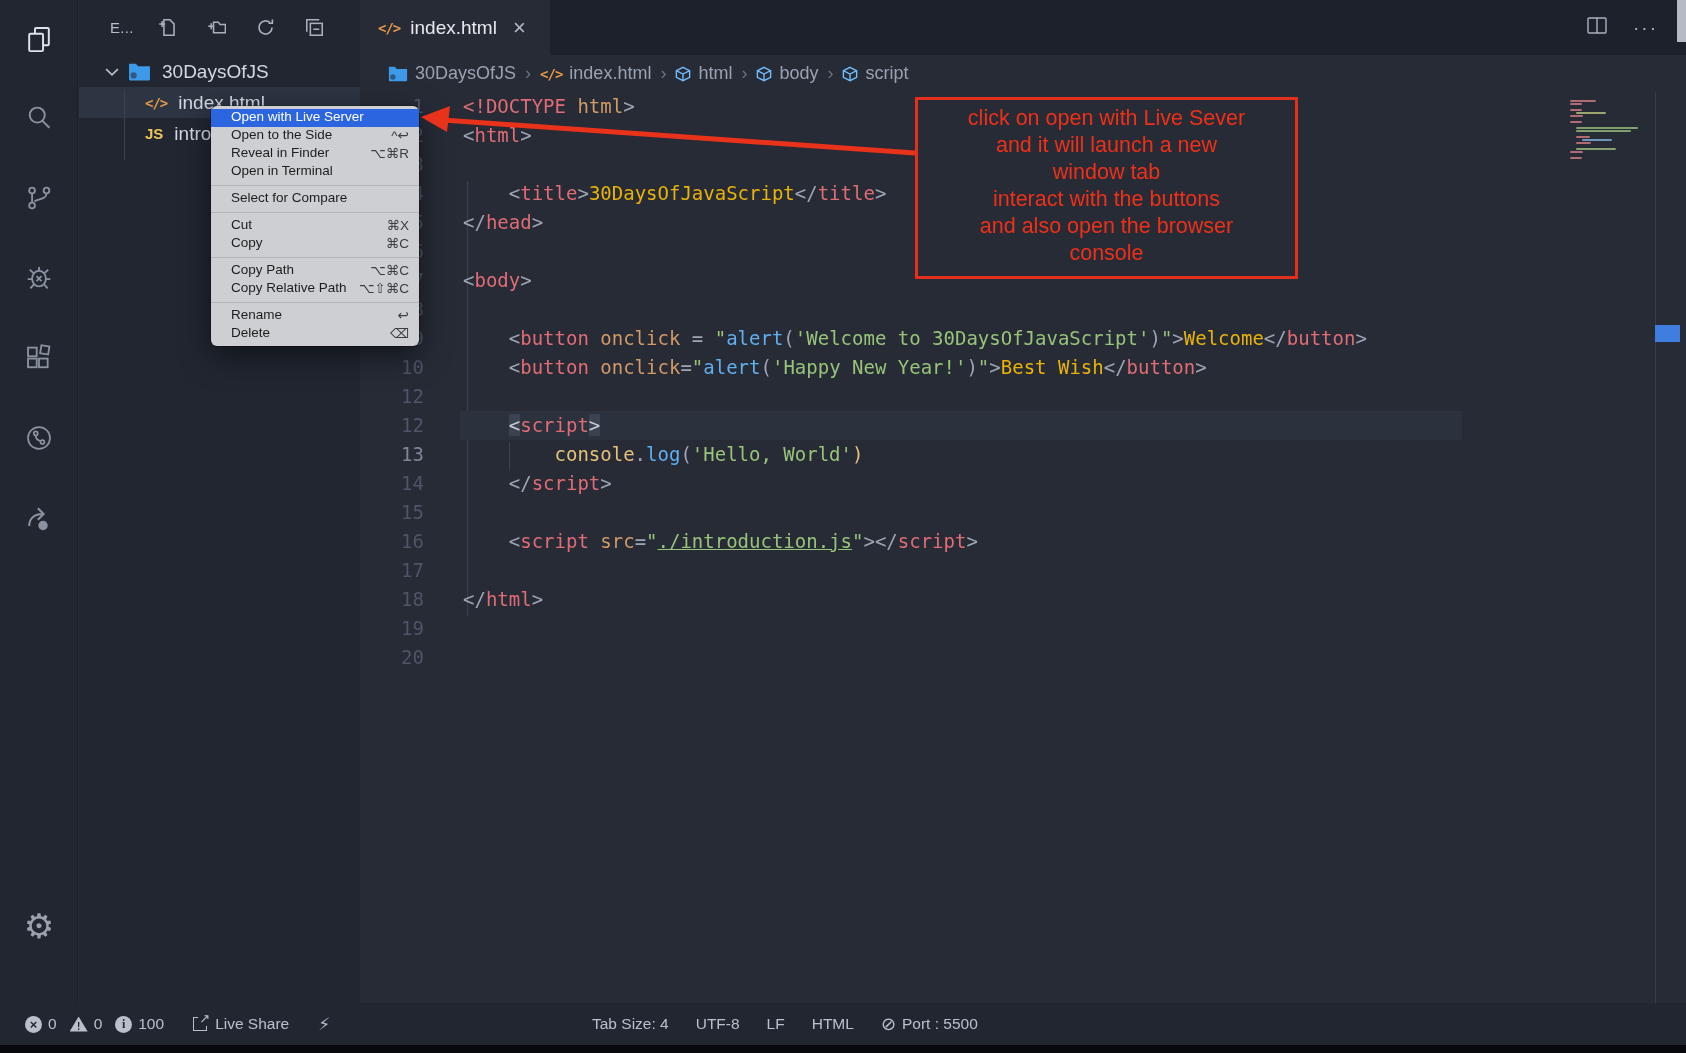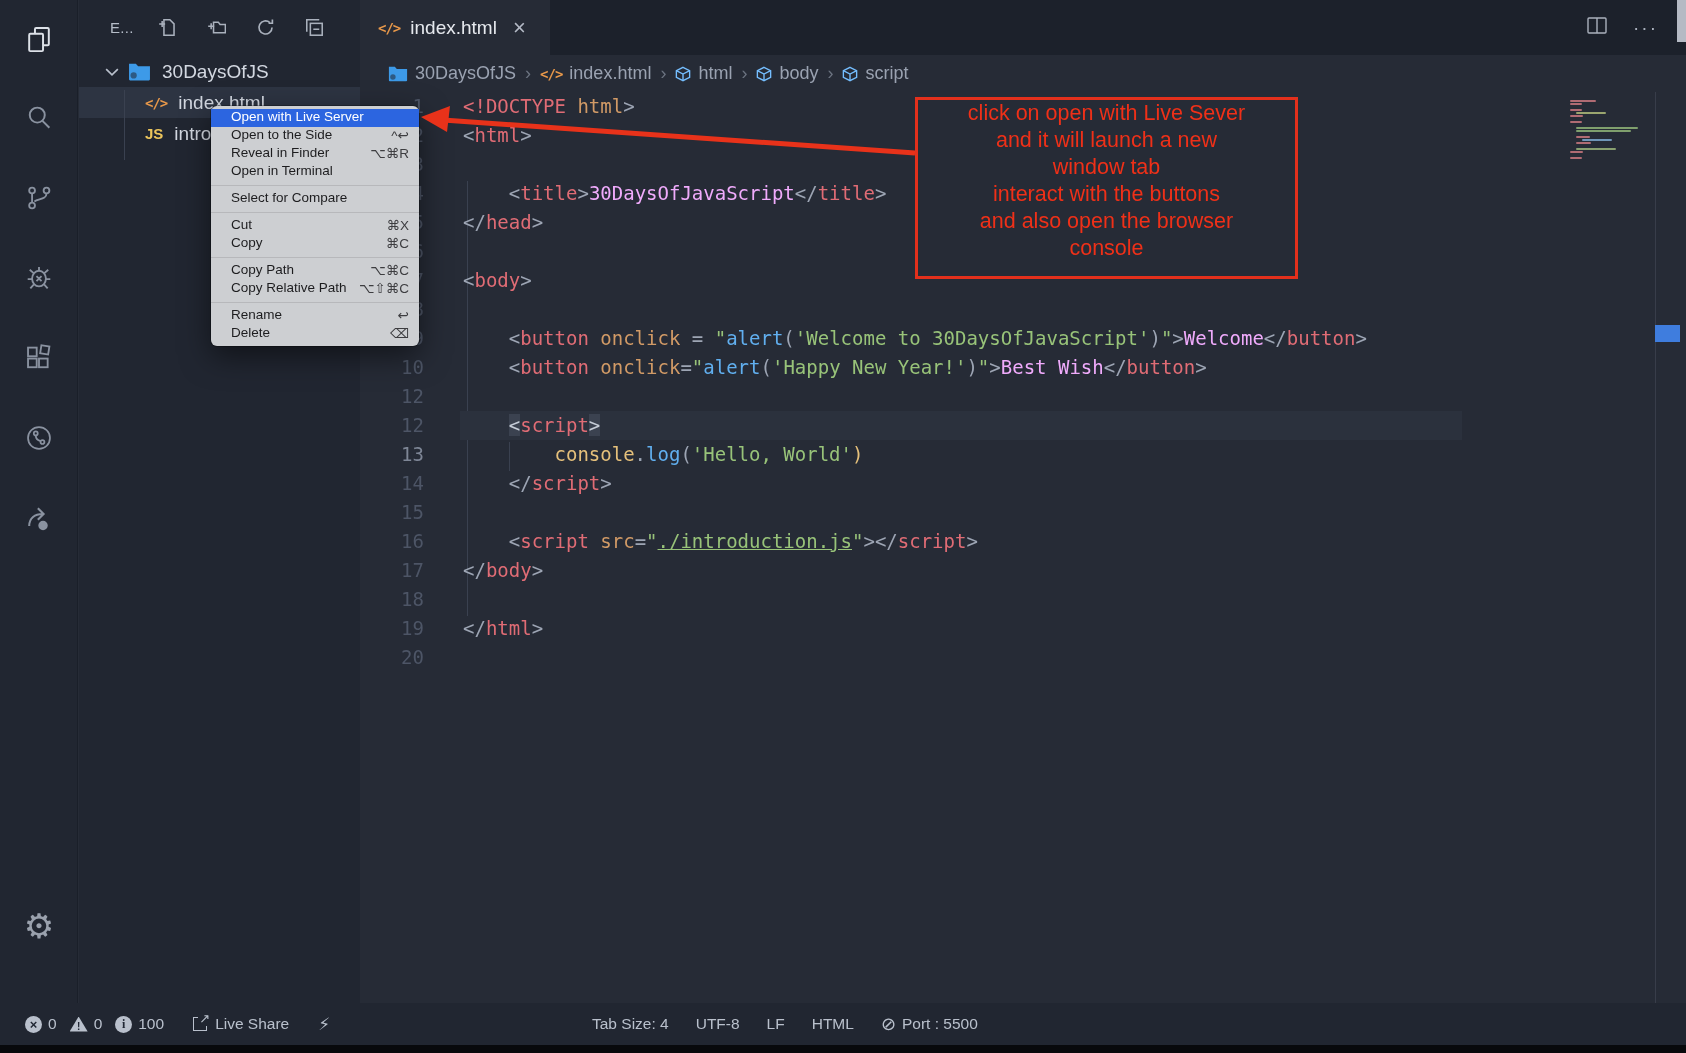--- a/index.html
+++ b/index.html
@@ -49,21 +49,21 @@
 
   
   .code{position:absolute;left:0;top:92px;right:0;bottom:0;font-family:"DejaVu Sans Mono",monospace;font-size:19px;line-height:29px}
   .gutter{position:absolute;left:0;top:0;width:64px;text-align:right;color:#4d5566;user-select:none}
   .gutter div{height:29px}
   .gutter div.cur{color:#7e8696}
   .code-lines{position:absolute;left:0;top:0;right:0}
   .code-line{position:relative;height:29px;padding-left:103px;white-space:pre}
   .code-line.cur::before{content:"";position:absolute;left:100px;top:0;width:1002px;height:29px;background:var(--cur-line)}
   .code-line span{position:relative}
-  .tk-pln{color:#f0abfc}.tk-pun{color:#9da5b4}.tk-tag{color:#e06c75}.tk-attr{color:#d19a66}
+  .tk-pln{color:#eab308}.tk-pun{color:#9da5b4}.tk-tag{color:#e06c75}.tk-attr{color:#d19a66}
   .tk-str{color:#98c379}.tk-fn{color:#61afef}.tk-obj{color:#e5c07b}
   .tk-lnk{color:#98c379;text-decoration:underline}
   .tk-punh{color:#c6cdd8;background:#3b4250}
   .guide{position:absolute;width:1px;background:#3a4150}
 
   
   .minimap{position:absolute;left:1570px;top:100px;width:84px;z-index:2}
   .minimap div{height:2px;margin-bottom:1px;border-radius:1px}
   .ruler{position:absolute;left:1655px;top:92px;width:1px;height:911px;background:rgba(170,180,200,.14)}
   .scroll-thumb{position:absolute;left:1677px;top:0;width:9px;height:42px;background:#b5bac4;z-index:6}
@@ -73,21 +73,21 @@
   .menu{position:absolute;left:211px;top:106px;width:208px;background:#cdcfd2;border-radius:6px;
         box-shadow:0 10px 30px rgba(0,0,0,.5), 0 0 0 1px rgba(0,0,0,.25);padding:3px 0;z-index:40;
         font-size:13.5px;color:#1d1d1f}
   .menu-item{height:18px;display:flex;align-items:flex-start;padding:0 10px 0 20px;cursor:pointer;white-space:nowrap}
   .menu-item .sc{margin-left:auto;color:#3d3d40;font-family:"Liberation Sans","DejaVu Sans",sans-serif}
   .menu-item.hl{background:#2c65e0;color:#fff}
   .menu-sep{height:1px;background:#b7b8bb;margin:4px 0}
 
   
   .ann-box{position:absolute;left:915px;top:97px;width:383px;height:182px;border:3px solid #e3301c;
-           color:#ef3018;font-size:21.5px;line-height:27px;text-align:center;z-index:30}
+           color:#ef3018;font-size:21.5px;line-height:27px;text-align:center;padding-top:5px;z-index:30}
   .ann-arrow{position:absolute;left:0;top:0;z-index:50;pointer-events:none}
 
   
   .statusbar{position:absolute;left:0;top:1003px;width:100%;height:42px;background:var(--bg-status);
              display:flex;align-items:center;color:var(--fg-ui);font-size:15.5px;z-index:8}
   .sb-left{display:flex;align-items:center;gap:13px;padding-left:25px}
   .sb-center{position:absolute;left:592px;top:0;bottom:0;display:flex;align-items:center;gap:27px}
   .sb-right{margin-left:auto;display:flex;align-items:center;gap:25px;padding-right:62px}
   .sb-item{display:flex;align-items:center;gap:6px;cursor:pointer;white-space:nowrap}
   .sb-item.gap{margin-left:16px}
@@ -332,21 +332,20 @@
           <div class="code-line"><span class="tk-pun">&lt;</span><span class="tk-tag">body</span><span class="tk-pun">&gt;</span></div>
           <div class="code-line"></div>
           <div class="code-line"><span class="tk-pln">    </span><span class="tk-pun">&lt;</span><span class="tk-tag">button</span><span class="tk-attr"> onclick</span><span class="tk-pun"> = </span><span class="tk-str">"</span><span class="tk-fn">alert</span><span class="tk-pun">(</span><span class="tk-str">'Welcome to 30DaysOfJavaScript'</span><span class="tk-pun">)</span><span class="tk-str">"</span><span class="tk-pun">&gt;</span><span class="tk-pln">Welcome</span><span class="tk-pun">&lt;/</span><span class="tk-tag">button</span><span class="tk-pun">&gt;</span></div>
           <div class="code-line"><span class="tk-pln">    </span><span class="tk-pun">&lt;</span><span class="tk-tag">button</span><span class="tk-attr"> onclick</span><span class="tk-pun">=</span><span class="tk-str">"</span><span class="tk-fn">alert</span><span class="tk-pun">(</span><span class="tk-str">'Happy New Year!'</span><span class="tk-pun">)</span><span class="tk-str">"</span><span class="tk-pun">&gt;</span><span class="tk-pln">Best Wish</span><span class="tk-pun">&lt;/</span><span class="tk-tag">button</span><span class="tk-pun">&gt;</span></div>
           <div class="code-line"></div>
           <div class="code-line cur"><span class="tk-pln">    </span><span class="tk-punh">&lt;</span><span class="tk-tag">script</span><span class="tk-punh">&gt;</span></div>
           <div class="code-line"><span class="tk-pln">        </span><span class="tk-obj">console</span><span class="tk-pun">.</span><span class="tk-fn">log</span><span class="tk-pun">(</span><span class="tk-str">'Hello, World'</span><span class="tk-obj">)</span></div>
           <div class="code-line"><span class="tk-pln">    </span><span class="tk-pun">&lt;/</span><span class="tk-tag">script</span><span class="tk-pun">&gt;</span></div>
           <div class="code-line"></div>
           <div class="code-line"><span class="tk-pln">    </span><span class="tk-pun">&lt;</span><span class="tk-tag">script</span><span class="tk-attr"> src</span><span class="tk-pun">=</span><span class="tk-str">"</span><span class="tk-lnk">./introduction.js</span><span class="tk-str">"</span><span class="tk-pun">&gt;&lt;/</span><span class="tk-tag">script</span><span class="tk-pun">&gt;</span></div>
-          <div class="code-line"><span class="tk-pun">&lt;/</span><span class="tk-tag">body</span><span class="tk-pun">&gt;</span></div>
           <div class="code-line"></div>
           <div class="code-line"><span class="tk-pun">&lt;/</span><span class="tk-tag">html</span><span class="tk-pun">&gt;</span></div>
         </div>
     </div>
   </div>
 
   <div class="minimap" id="minimap">
       <div style="width: 26px; margin-left: 0px; background: rgb(176, 107, 115);"></div>
       <div style="width: 12px; margin-left: 0px; background: rgb(176, 107, 115);"></div>
       <div style="background: transparent;"></div>

